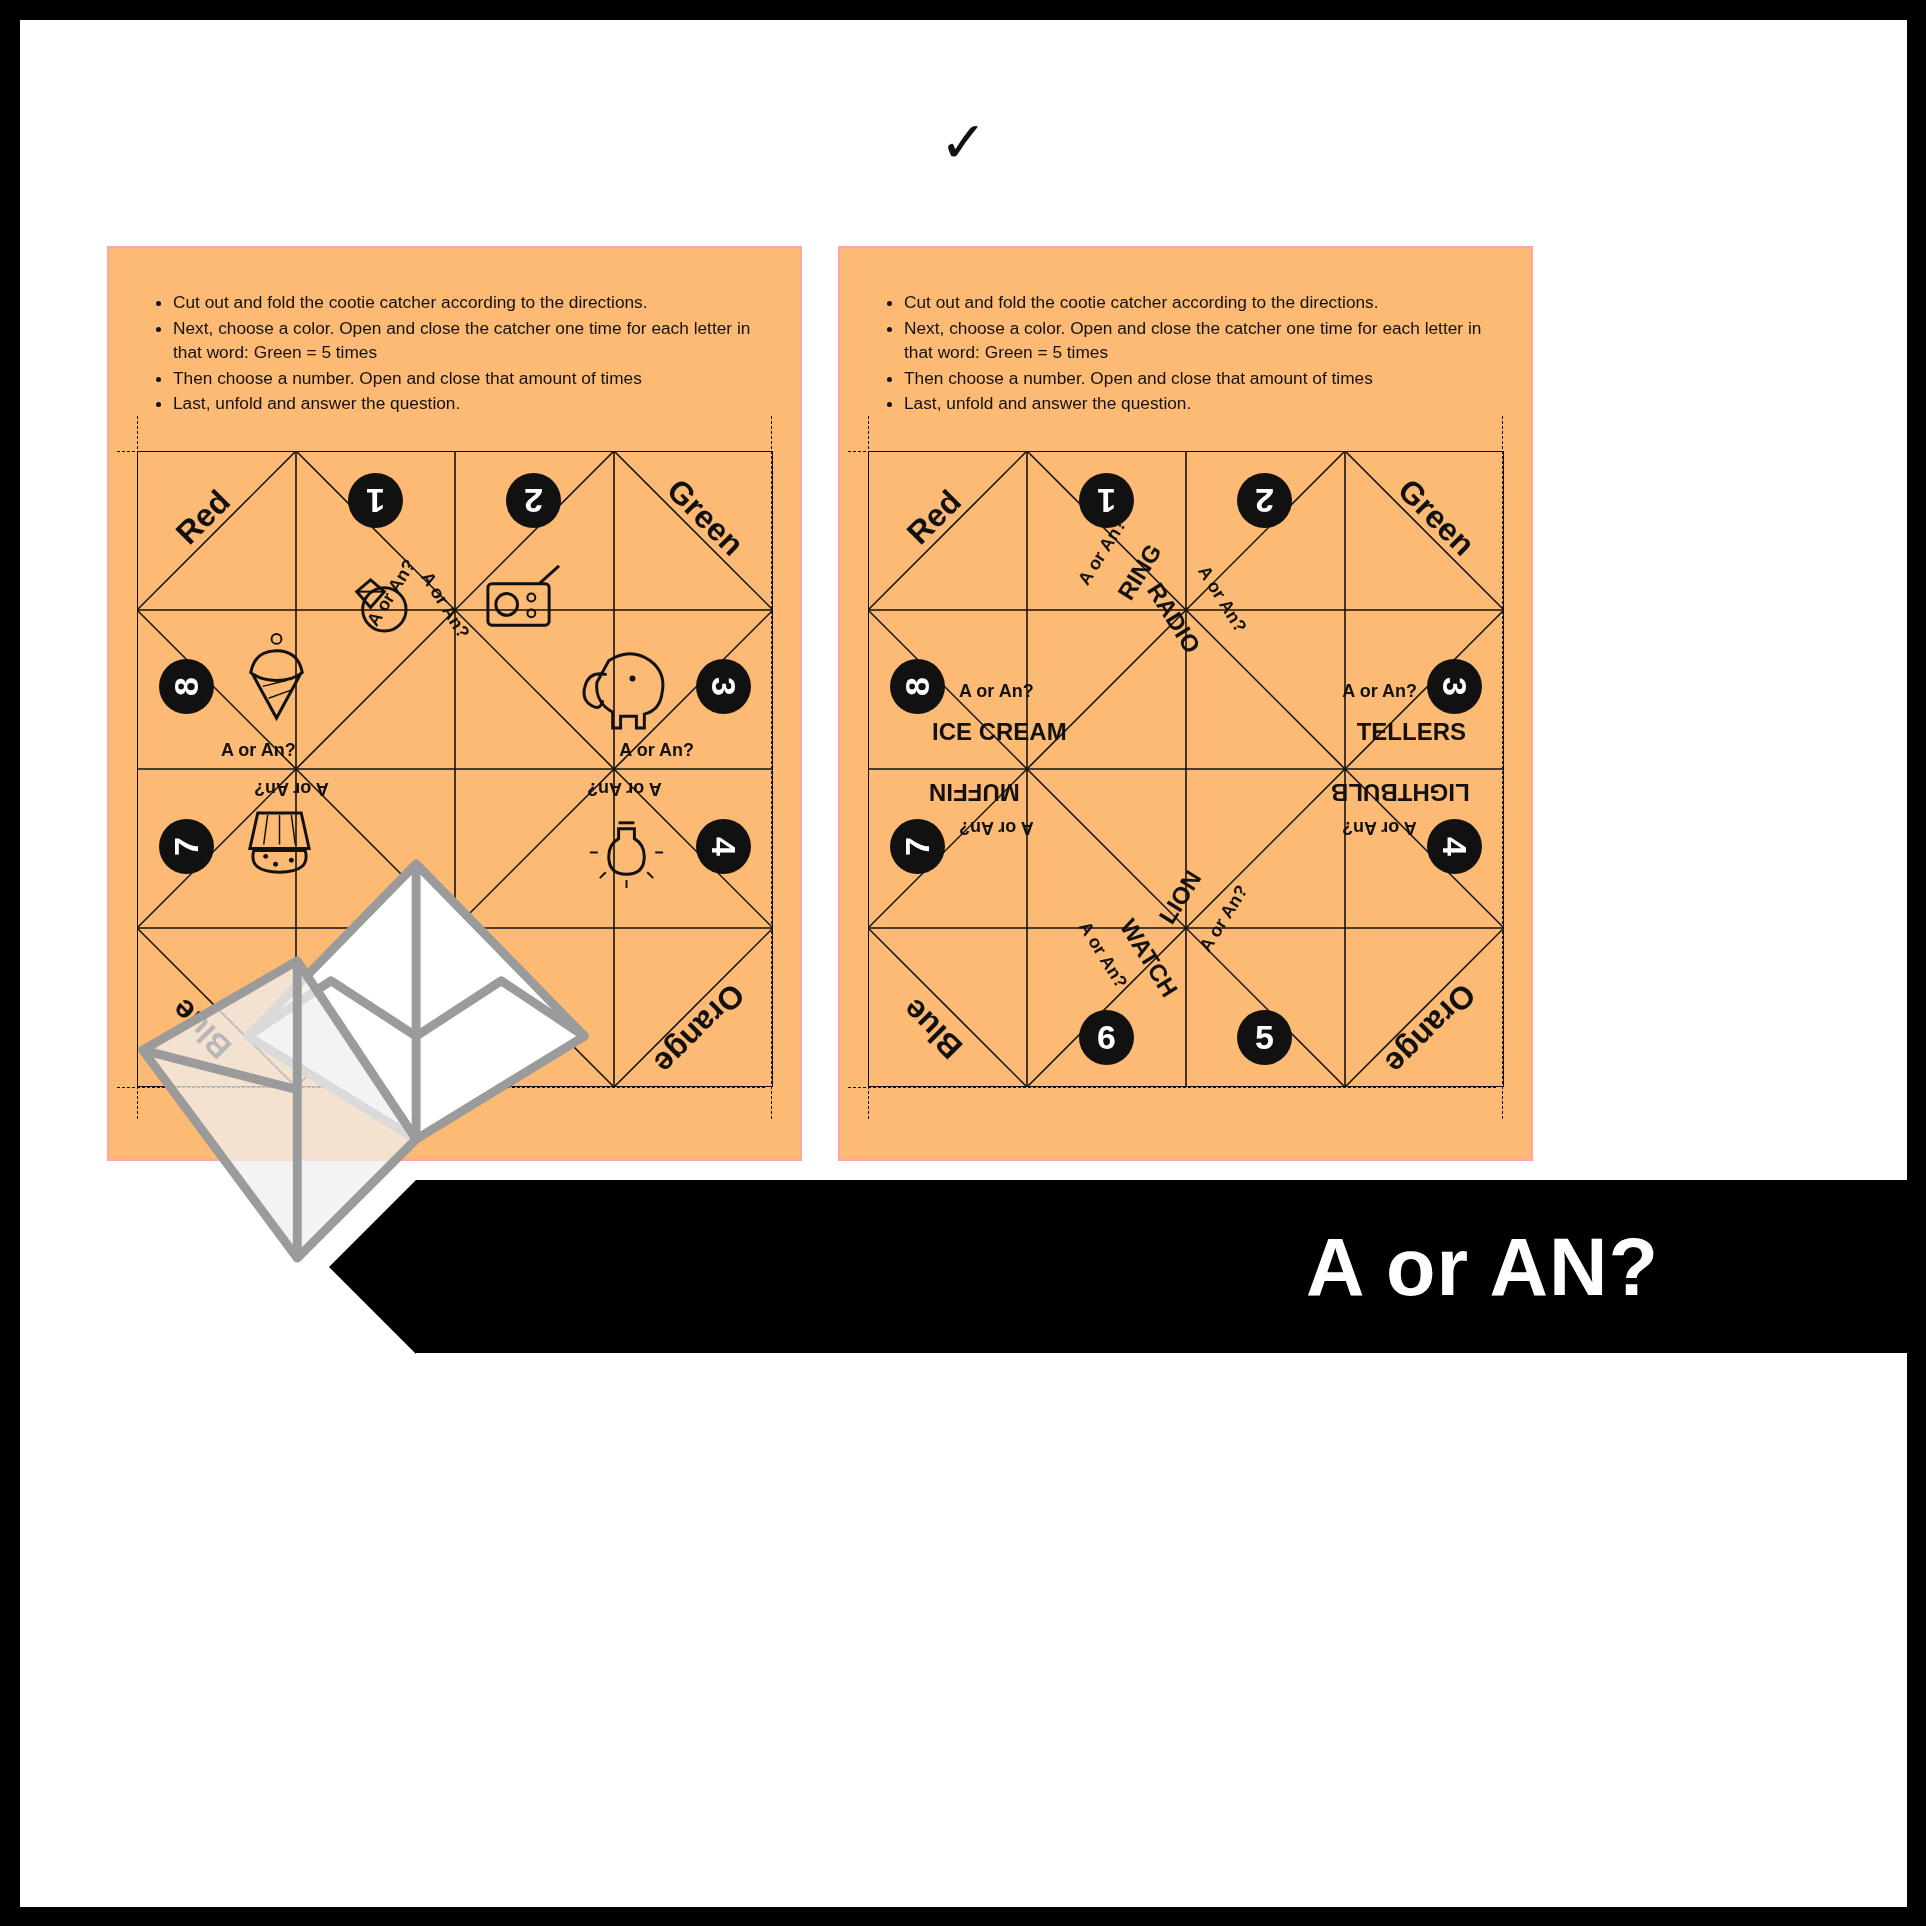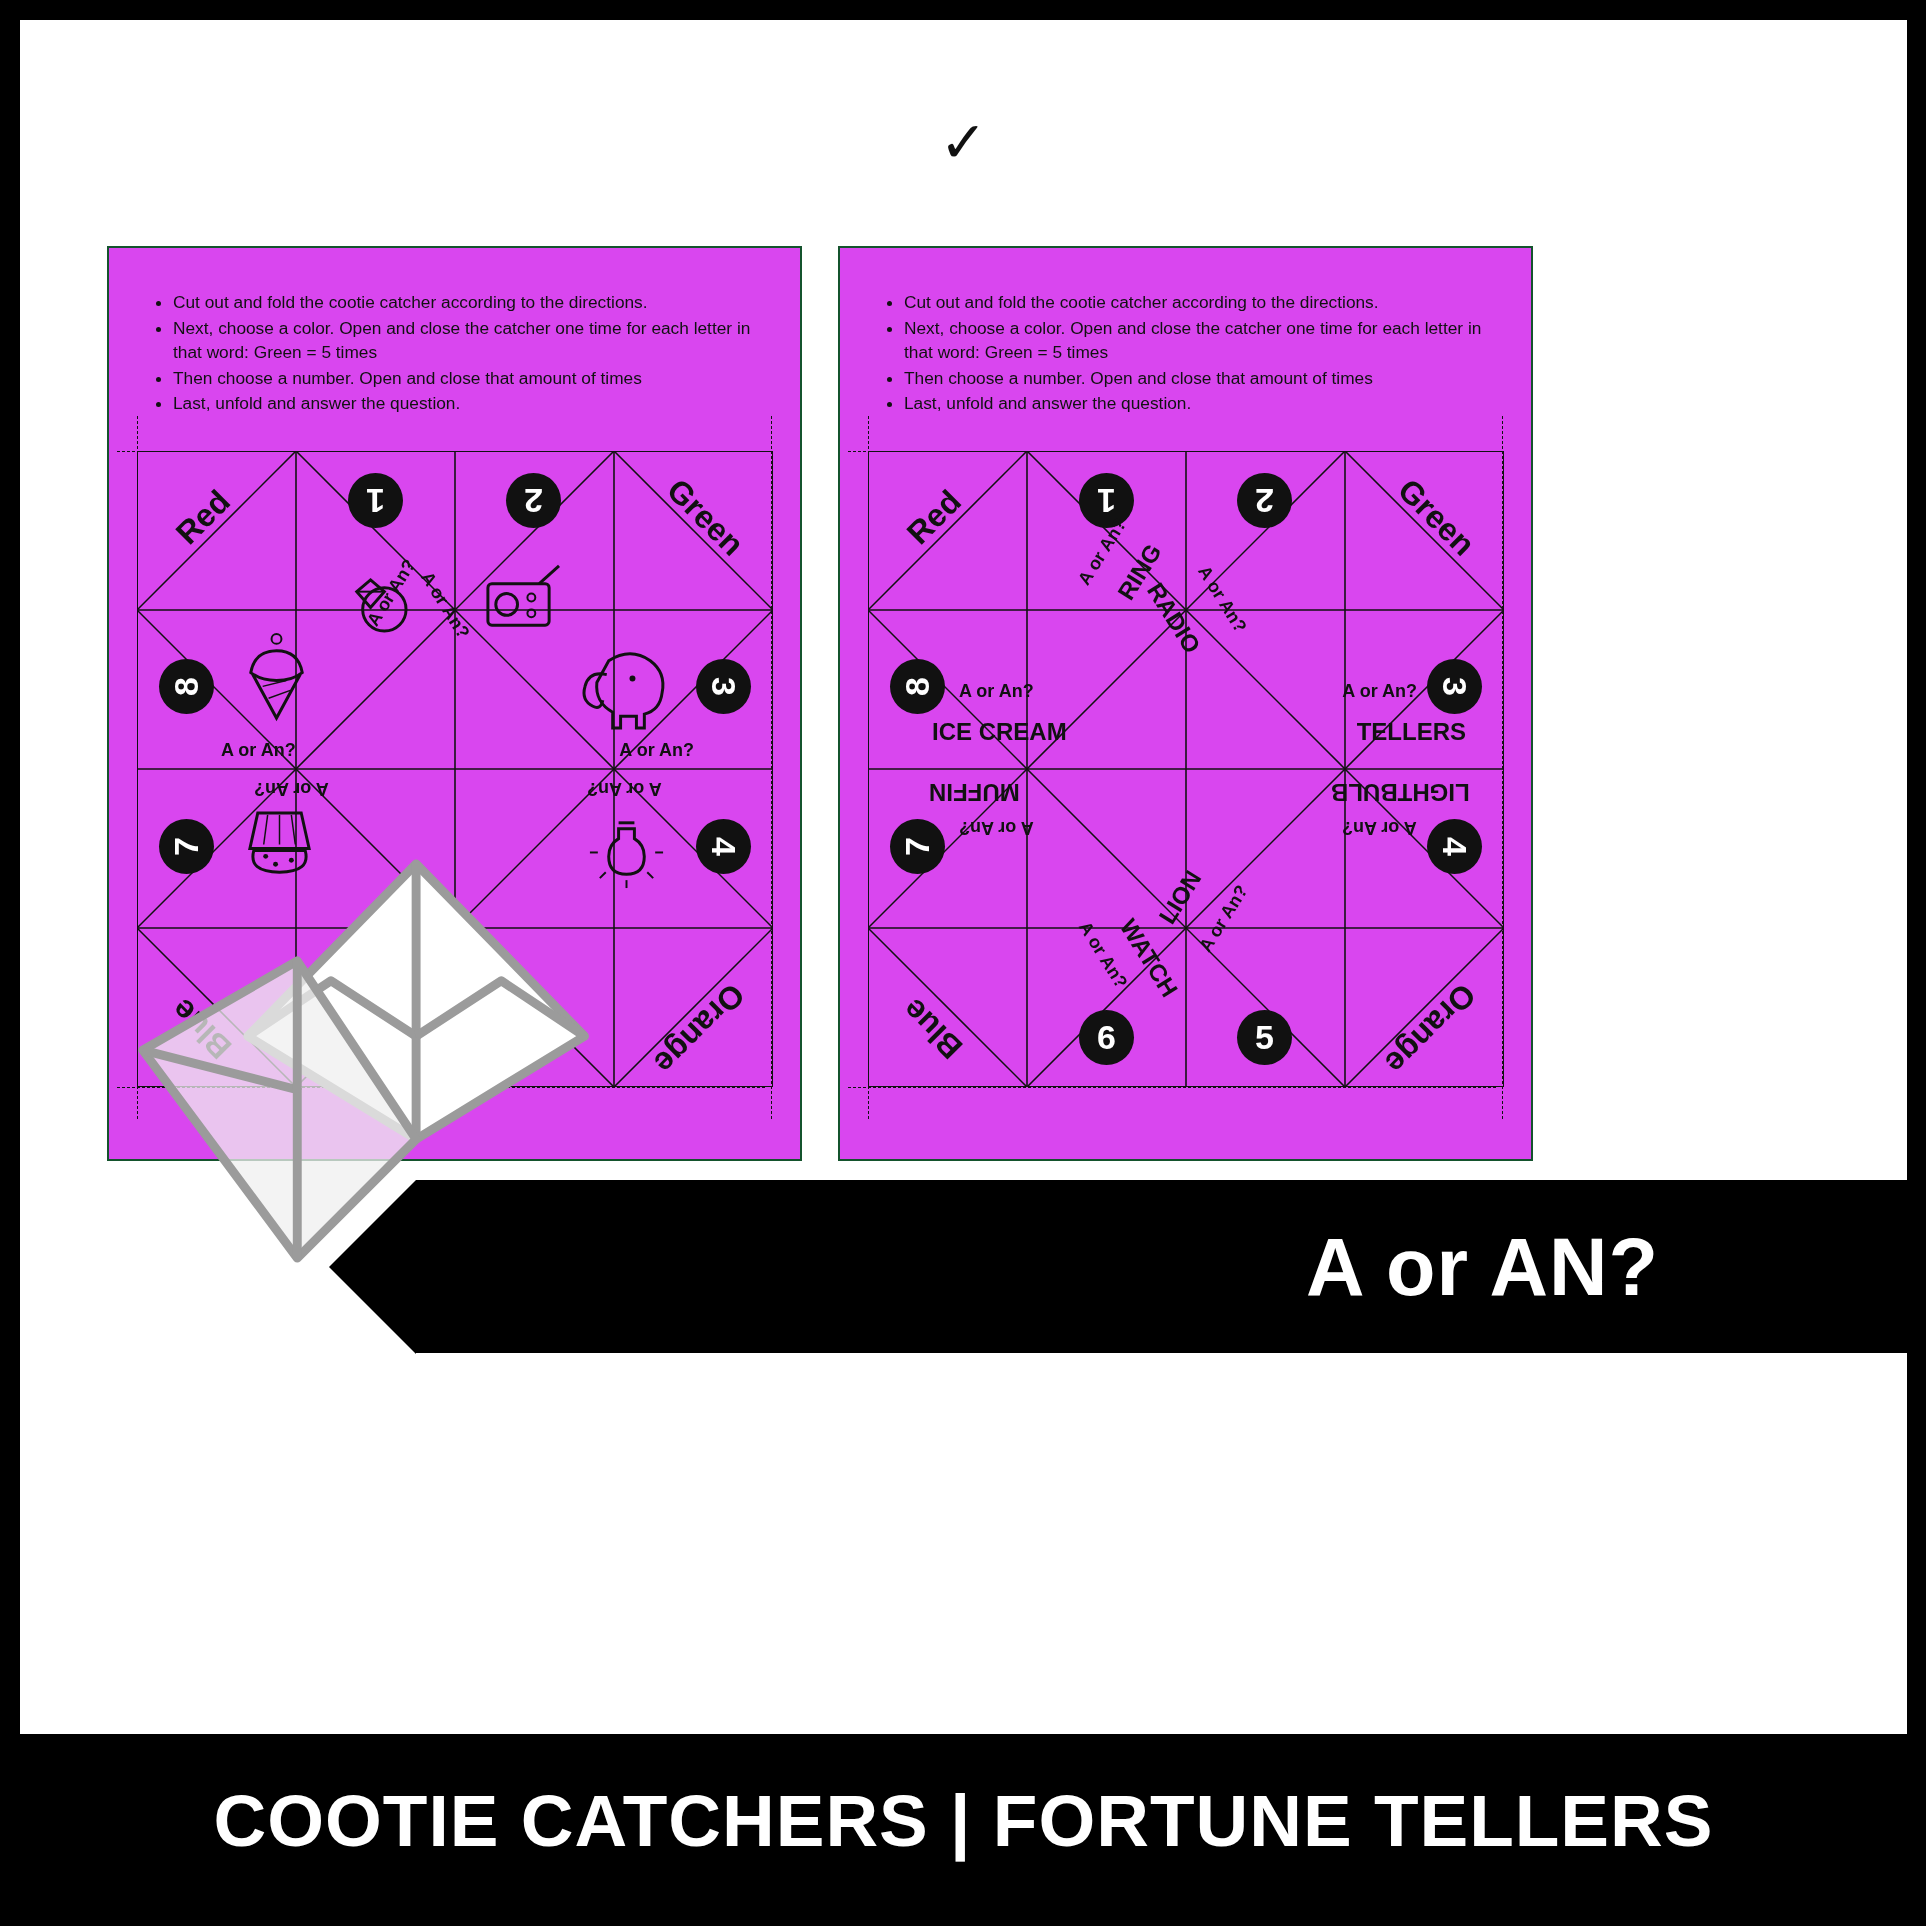--- a/index.html
+++ b/index.html
@@ -20,21 +20,21 @@
     display:flex;align-items:center;justify-content:center;gap:30px;
   }
   .check{
     font-size:57px;line-height:1;color:#111;font-weight:400;
   }
   .header-title{
     font-size:65px;color:#111;font-weight:400;letter-spacing:0.5px;
   }
   
   .sheet{
-    position:absolute;background:#d946ef;border:2px solid #14532d;
+    position:absolute;background:#fdba74;border:2px solid #fca5a5;
   }
   #sheet-left{left:87px;top:226px;width:691px;height:911px;}
   #sheet-right{left:818px;top:226px;width:691px;height:911px;}
   .instructions{
     position:absolute;left:28px;top:42px;width:634px;
     font-size:17.3px;line-height:1.42;color:#111;
   }
   .instructions ul{margin:0;padding-left:36px;}
   .instructions li{margin:0 0 1px 0;}
 
@@ -317,18 +317,15 @@
       <path d="M24 210 L180 250 L180 420"></path>
       <path d="M180 120 L180 250"></path>
     </g>
   </svg>
 
   <div class="banner">
     <div class="tip"></div>
     <div class="banner-text">A or AN?</div>
   </div>
 
-  <div class="footer">
-    <div class="footer-text">COOTIE CATCHERS  |  FORTUNE TELLERS</div>
-  </div>
 
 </div>
 
 
 </body></html>

